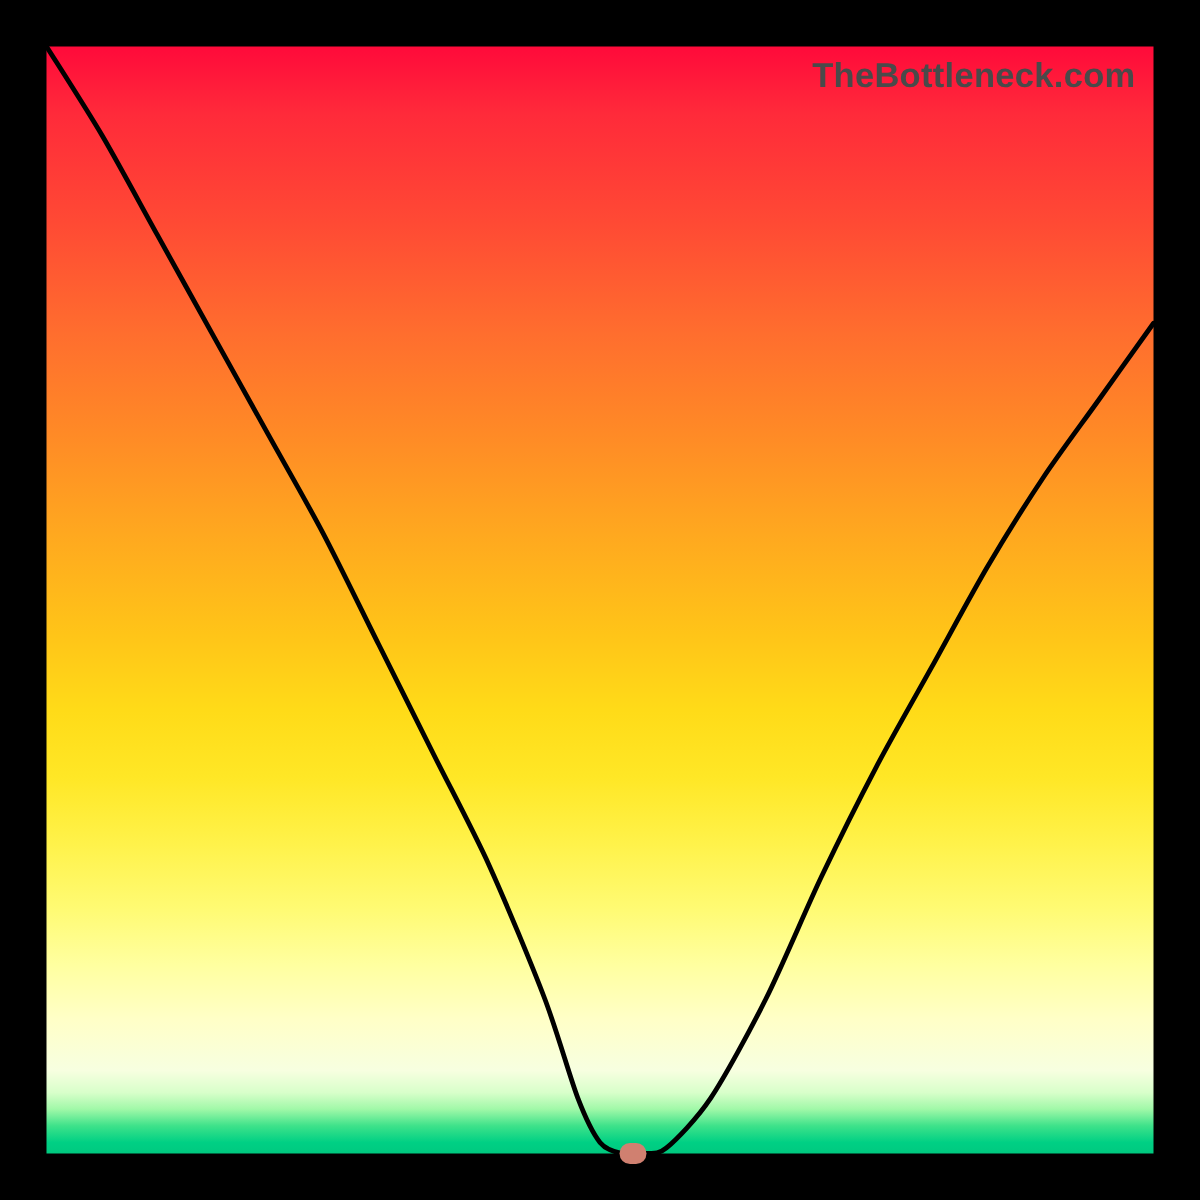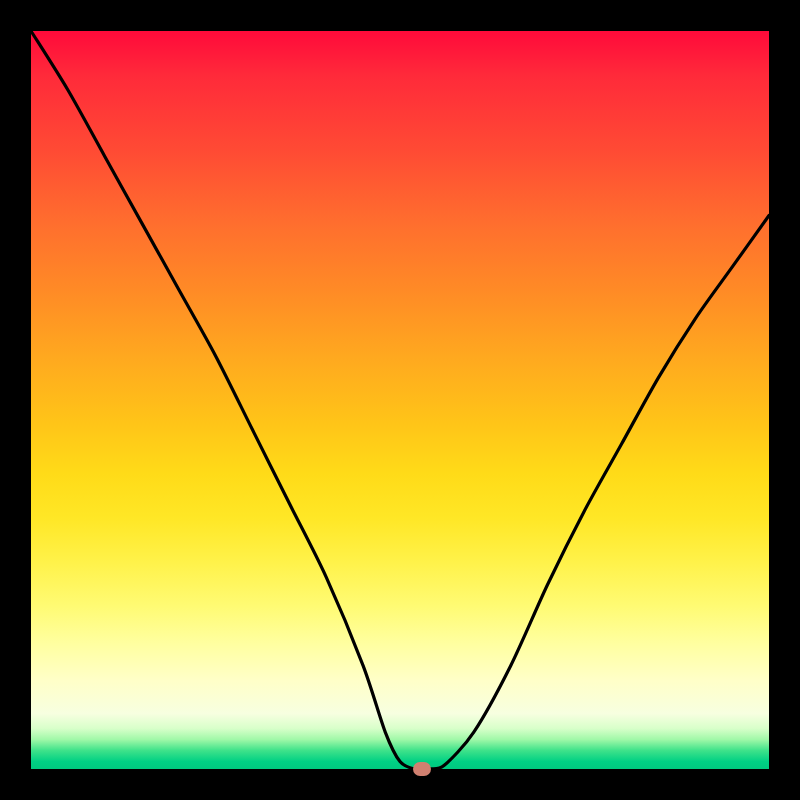--- a/index.html
+++ b/index.html
@@ -69,20 +69,21 @@
     border-radius: 7px;
     background: #d08070;
     transform: translate(-50%, -50%);
   }
 </style>
 </head>
 <body>
 
 <div class="frame">
   <div class="plot">
+    <div class="attribution">TheBottleneck.com</div>
 
     <svg class="curve" viewBox="0 0 738 738" preserveAspectRatio="none">
       <path fill="none" stroke="#000000" stroke-width="3.2" stroke-linecap="round" d="M 0 0 C 5.227499999999999 8.363999999999995, 26.445 41.26649999999996, 36.9 59.039999999999964 C 47.355 76.81349999999998, 63.345 106.64100000000003, 73.8 125.46000000000004 C 84.255 144.27900000000005, 100.245 173.061, 110.7 191.88 C 121.155 210.69899999999998, 137.14499999999998 239.48100000000002, 147.6 258.3 C 158.055 277.119, 174.045 304.85549999999995, 184.5 324.71999999999997 C 194.955 344.5845, 210.945 377.60999999999996, 221.4 398.52 C 231.85500000000002 419.43, 247.84500000000003 451.40999999999997, 258.3 472.32 C 268.755 493.23, 284.745 523.119, 295.2 546.12 C 305.655 569.121, 323.73600000000005 612.7244999999999, 332.1 634.68 C 340.464 656.6355, 349.0125 687.5085, 354.24 701.1 C 359.46750000000003 714.6915, 364.818 725.3925, 369 730.62 C 373.182 735.8475, 379.578 736.9545, 383.76 738 C 387.942 739.0455, 394.338 738.52275, 398.52000000000004 738 C 402.70200000000006 737.47725, 407.00700000000006 739.5374999999999, 413.28000000000003 734.31 C 419.553 729.0825, 433.39050000000003 715.21425, 442.8 701.1 C 452.2095 686.98575, 469.245 655.5899999999999, 479.7 634.68 C 490.155 613.77, 506.14500000000004 575.4555, 516.6 553.5 C 527.0550000000001 531.5445, 543.045 499.5645, 553.5 479.7 C 563.955 459.83549999999997, 579.9449999999999 432.099, 590.4 413.28 C 600.855 394.46099999999996, 616.8449999999999 364.63349999999997, 627.3 346.85999999999996 C 637.755 329.08649999999994, 653.745 303.5025, 664.2 287.82 C 674.6550000000001 272.1375, 690.645 250.79699999999997, 701.1 236.15999999999997 C 711.5550000000001 221.52299999999997, 732.7725 191.8185, 738 184.5"></path>
     </svg>
 
     <div class="marker" style="left: 391.14px; top: 738px; background: rgb(208, 128, 112);"></div>
   </div>
 </div>
 
 </body></html>

